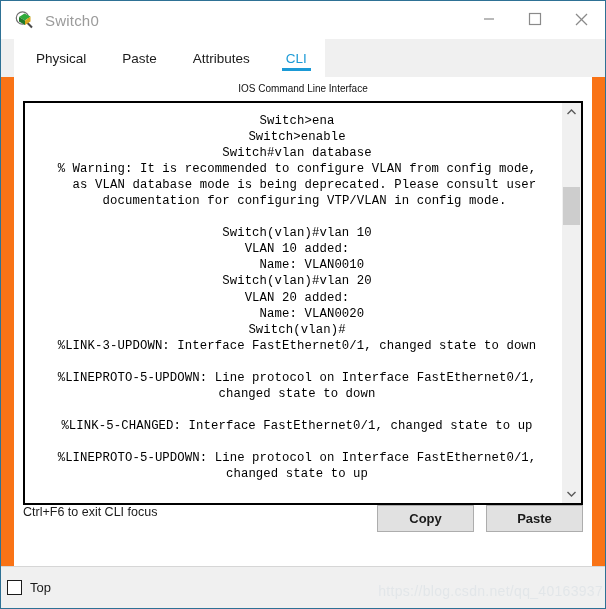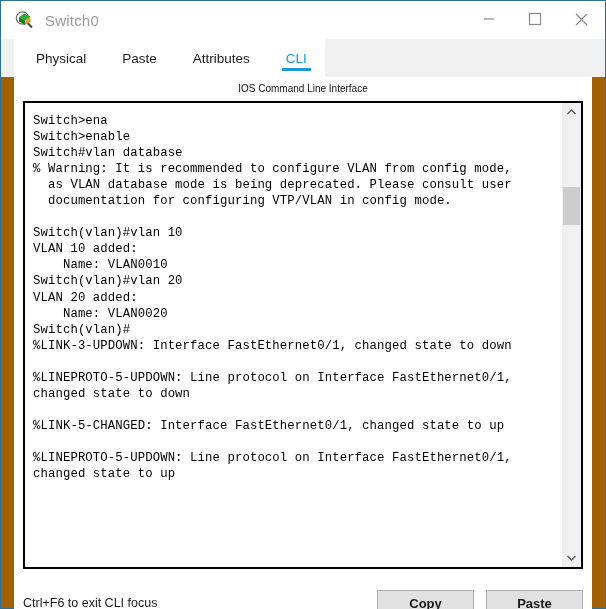--- a/index.html
+++ b/index.html
@@ -15,21 +15,21 @@
   }
 
   
   #window {
     position: absolute;
     left: 0; top: 0;
     width: 606px;
     height: 609px;
     box-sizing: border-box;
     border: 1px solid #2e7195;
-    background: #a16207;
+    background: #f97316;
     display: flex;
     flex-direction: column;
   }
 
   
   #titlebar {
     height: 38px;
     background: #ffffff;
     display: flex;
     align-items: center;
@@ -116,26 +116,27 @@
     font-size: 10px;
     color: #111;
     padding: 6px 0 7px 0;
     flex: 0 0 auto;
   }
 
   
   #terminal-wrap {
     flex: 0 0 auto;
     margin: 0 9px 0 9px;
-    height: 468px;
+    height: 404px;
     border: 2px solid #000000;
     background: #ffffff;
     display: flex;
     box-sizing: border-box;
     position: relative;
+    text-align: center;
   }
   #terminal {
     flex: 1 1 auto;
     overflow: hidden;
     padding: 10px 0 0 8px;
     font-family: "Liberation Mono", "DejaVu Sans Mono", monospace;
     font-size: 12.3px;
     line-height: 16.05px;
     color: #000000;
     white-space: pre;
@@ -164,23 +165,23 @@
     left: 1px; right: 1px;
     top: 84px;
     height: 38px;
     background: #cdcdcd;
   }
 
   
   #footer {
     flex: 0 0 auto;
     height: 44px;
-    margin: 12px 9px;
-    display: flex;
-    align-items: center;
+    margin: 0 9px;
+    display: flex;
+    align-items: flex-start;
     position: relative;
   }
   #hint {
     font-size: 12.5px;
     color: #1b1b1b;
   }
   #footer-buttons {
     position: absolute;
     right: 0;
     display: flex;

